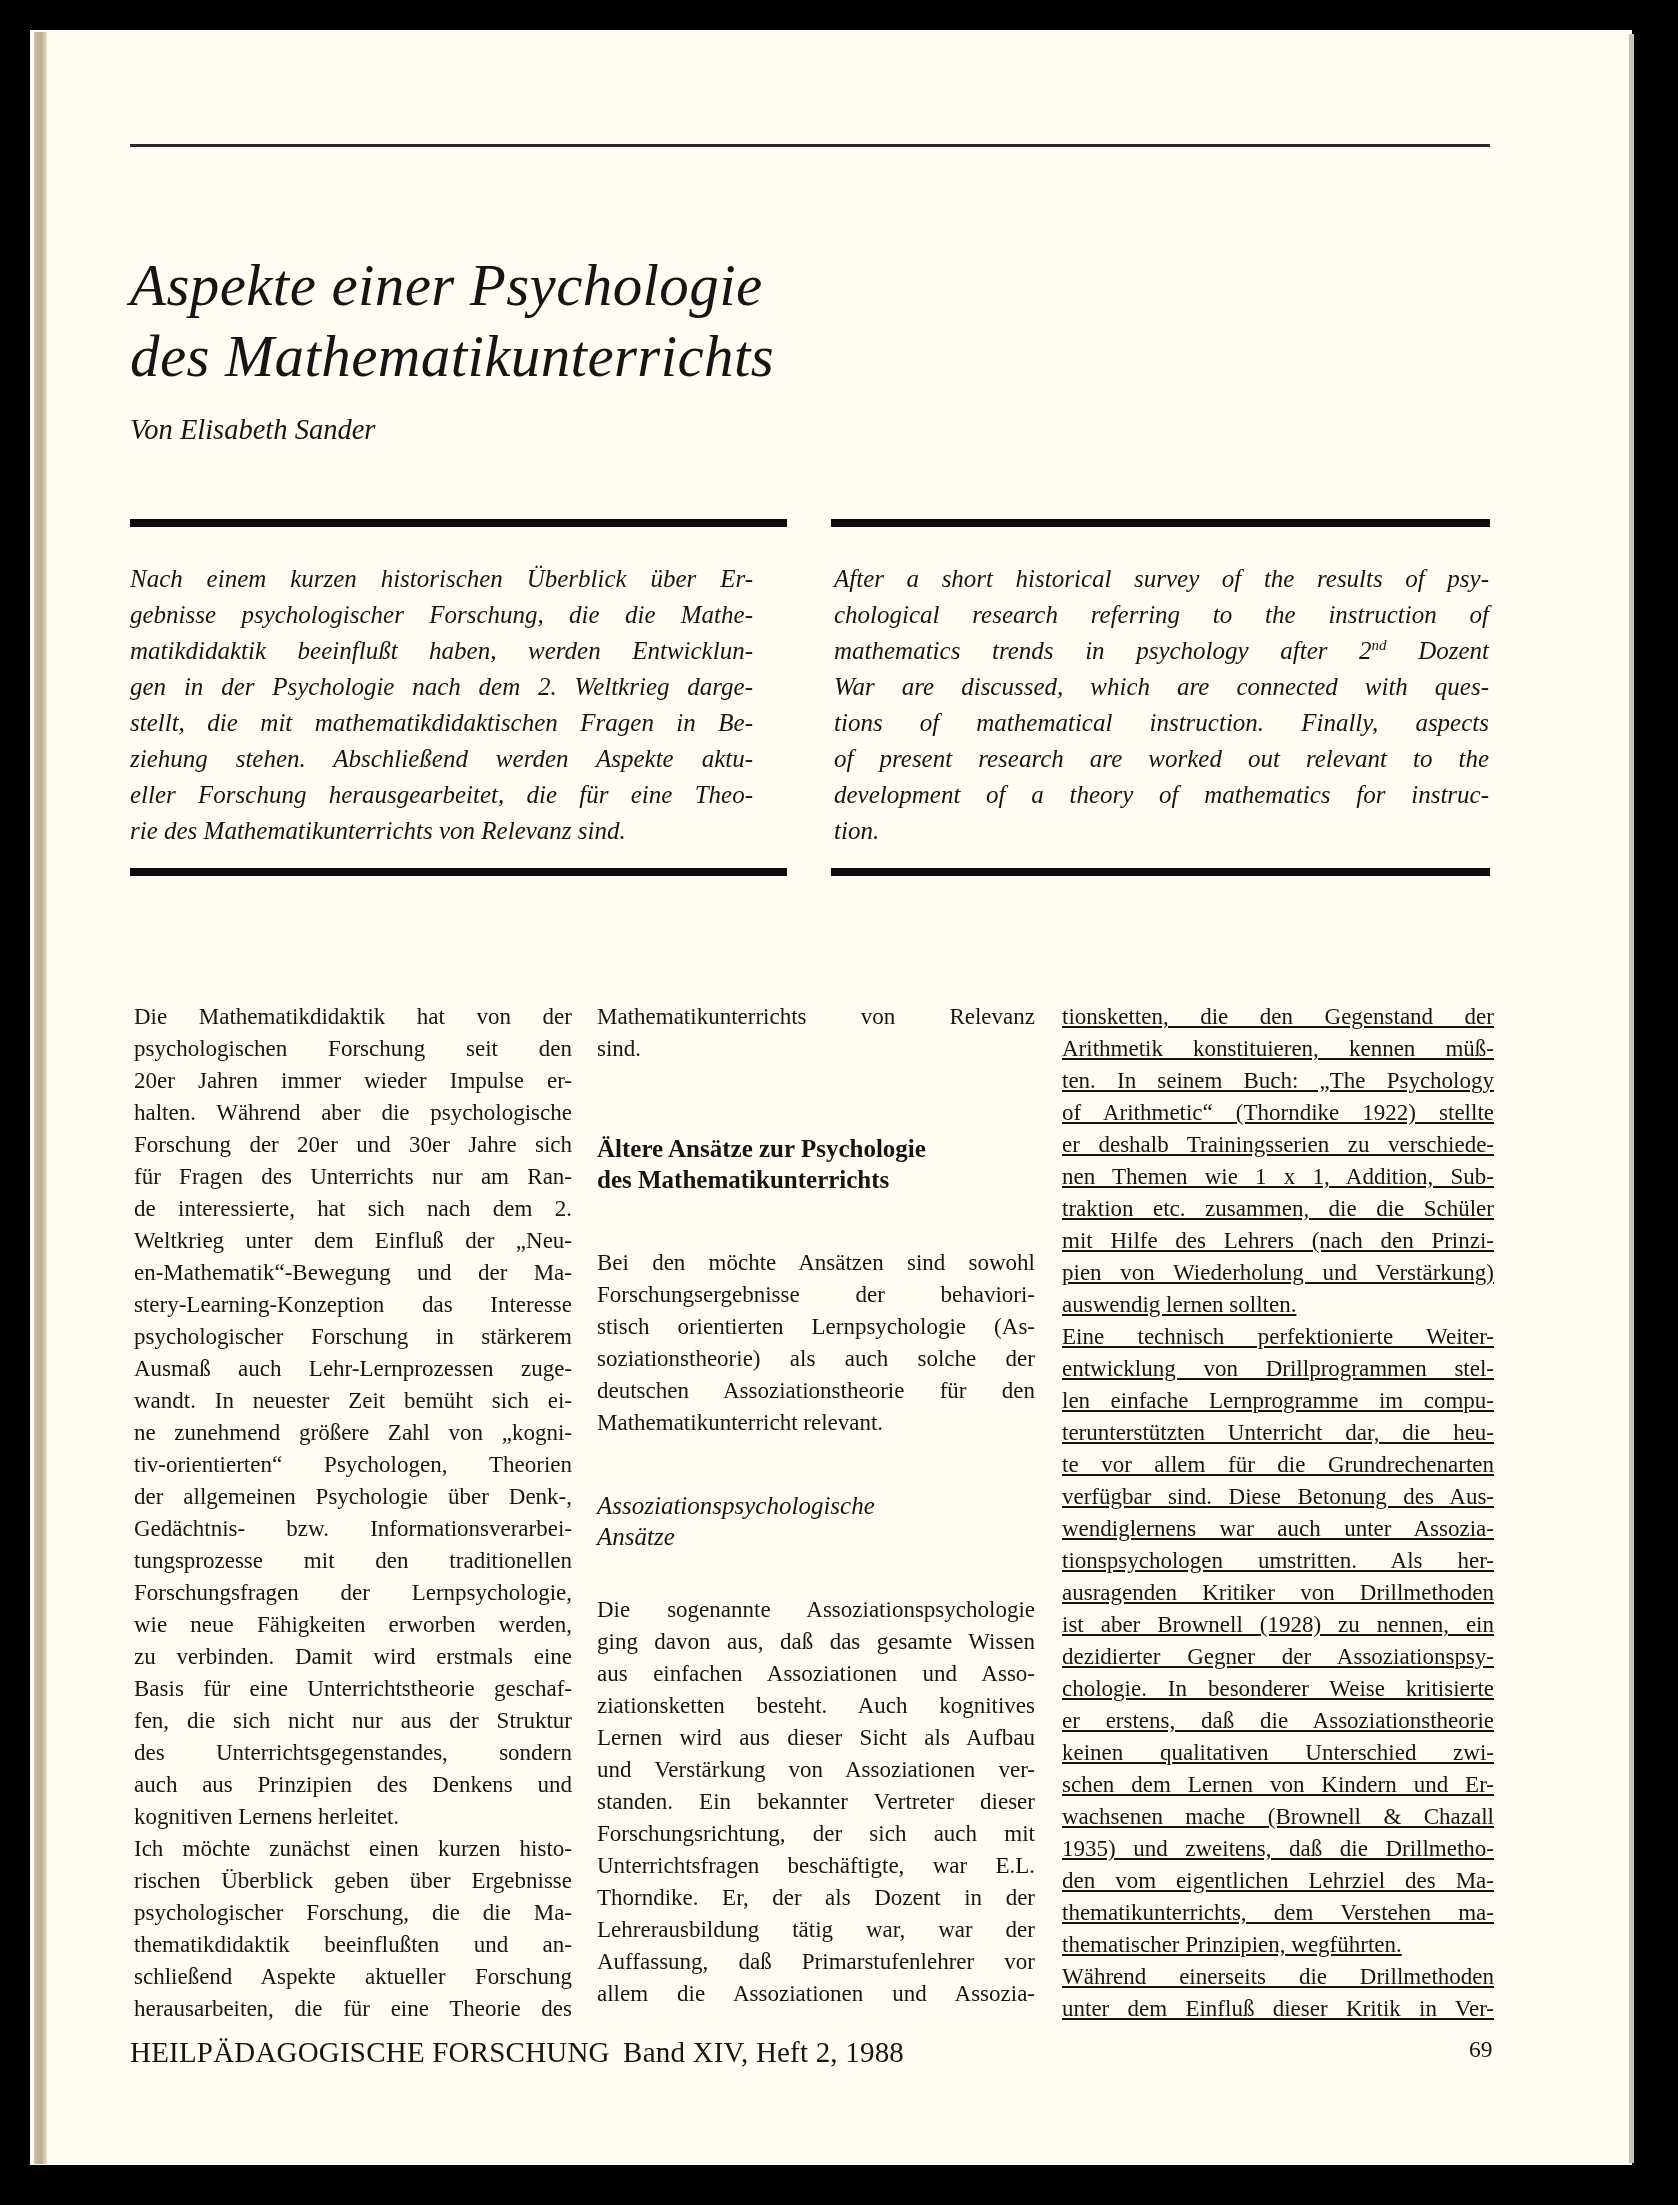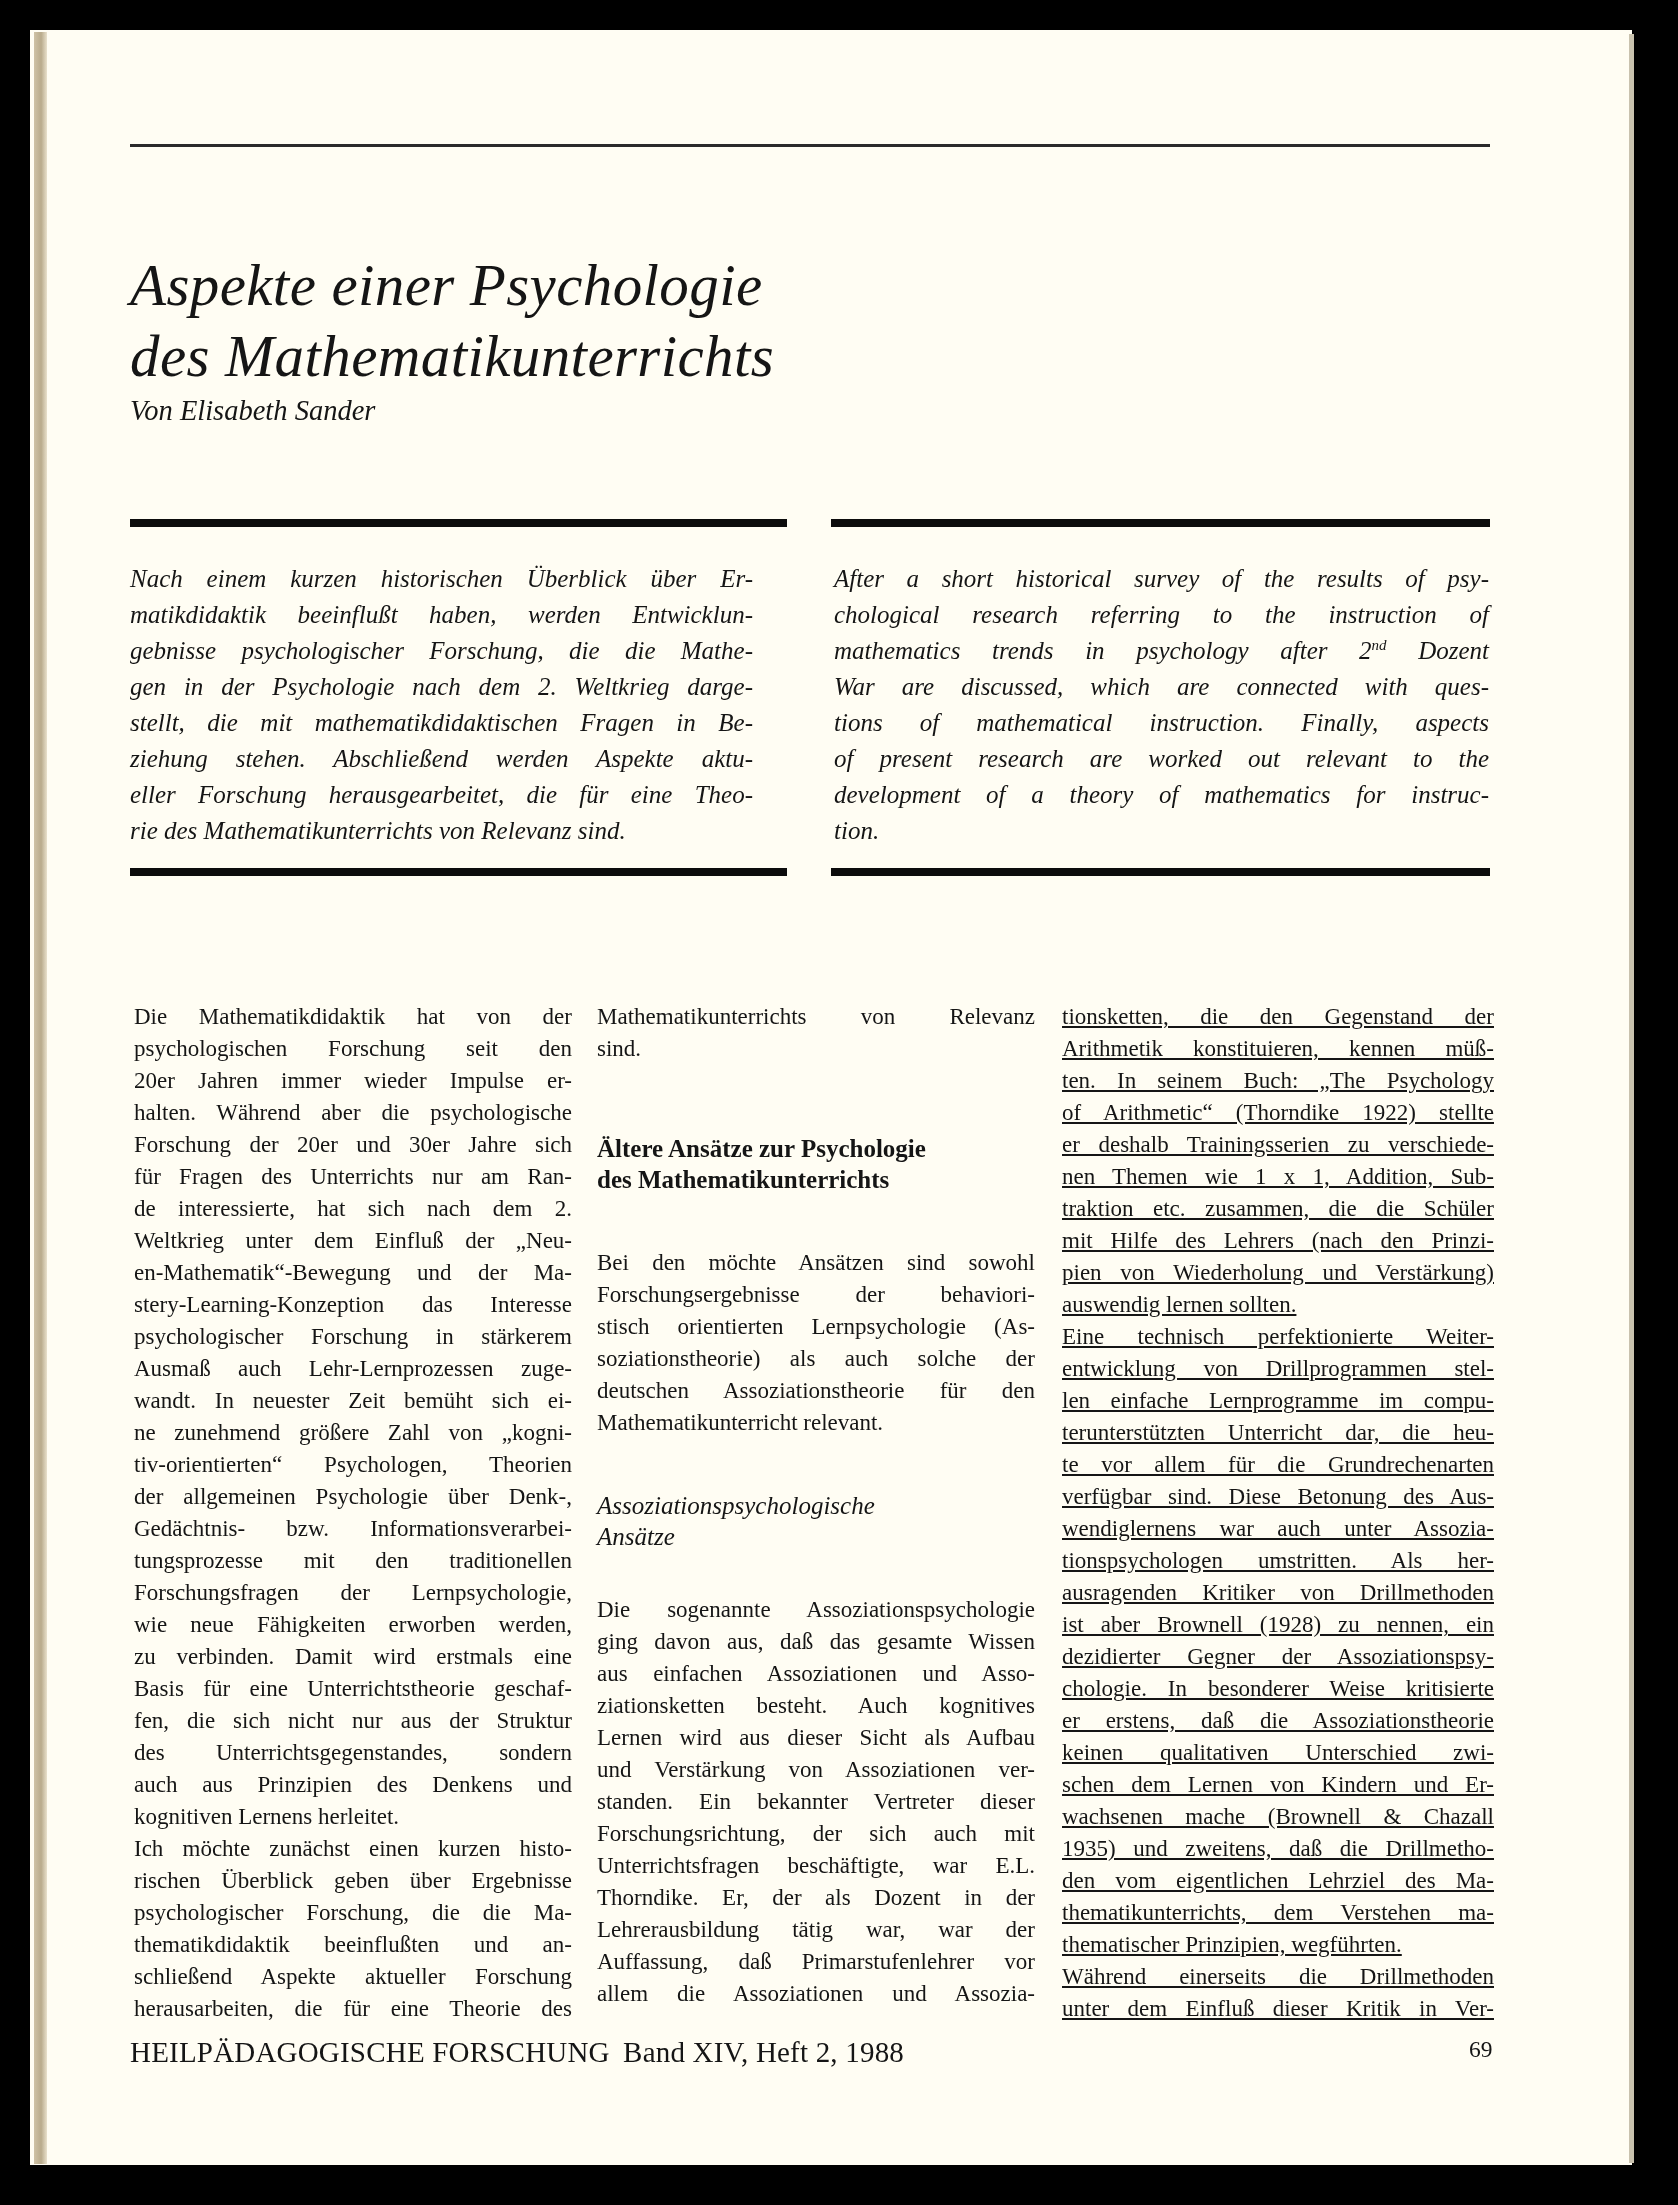--- a/index.html
+++ b/index.html
@@ -30,21 +30,21 @@
   .rule-tr { left: 831px; top: 519px; width: 659px; }
   .rule-bl { left: 130px; top: 868px; width: 657px; }
   .rule-br { left: 831px; top: 868px; width: 659px; }
 
   .title {
     position: absolute; left: 130px; top: 250px; margin: 0;
     font-style: italic; font-weight: normal; font-size: 59px; line-height: 71px;
     letter-spacing: 0.4px;
   }
   .author {
-    position: absolute; left: 130px; top: 394px; margin: 0;
+    position: absolute; left: 130px; top: 413px; margin: 0;
     font-style: italic; font-size: 28.5px; line-height: 34px;
   }
 
   .abstract {
     position: absolute; top: 561px; margin: 0;
     font-style: italic; font-size: 25px; line-height: 36px;
     text-align: justify;
   }
   .abstract .ln { display: block; text-align: justify; text-align-last: justify; white-space: nowrap; }
   .abstract .ln.last { text-align-last: left; }
@@ -93,22 +93,22 @@
 </h1>
 <p class="author">Von Elisabeth Sander</p>
 
 <div class="rule-thick rule-tl"></div>
 <div class="rule-thick rule-tr"></div>
 <div class="rule-thick rule-bl"></div>
 <div class="rule-thick rule-br"></div>
 
 <div class="abstract abs-de">
   <span class="ln">Nach einem kurzen historischen Überblick über Er-</span>
+  <span class="ln">gebnisse psychologischer Forschung, die die Mathe-</span>
   <span class="ln">matikdidaktik beeinflußt haben, werden Entwicklun-</span>
-  <span class="ln">gebnisse psychologischer Forschung, die die Mathe-</span>
   <span class="ln">gen in der Psychologie nach dem 2. Weltkrieg darge-</span>
   <span class="ln">stellt, die mit mathematikdidaktischen Fragen in Be-</span>
   <span class="ln">ziehung stehen. Abschließend werden Aspekte aktu-</span>
   <span class="ln">eller Forschung herausgearbeitet, die für eine Theo-</span>
   <span class="ln last">rie des Mathematikunterrichts von Relevanz sind.</span>
 </div>
 
 <div class="abstract abs-en">
   <span class="ln">After a short historical survey of the results of psy-</span>
   <span class="ln">chological research referring to the instruction of</span>

